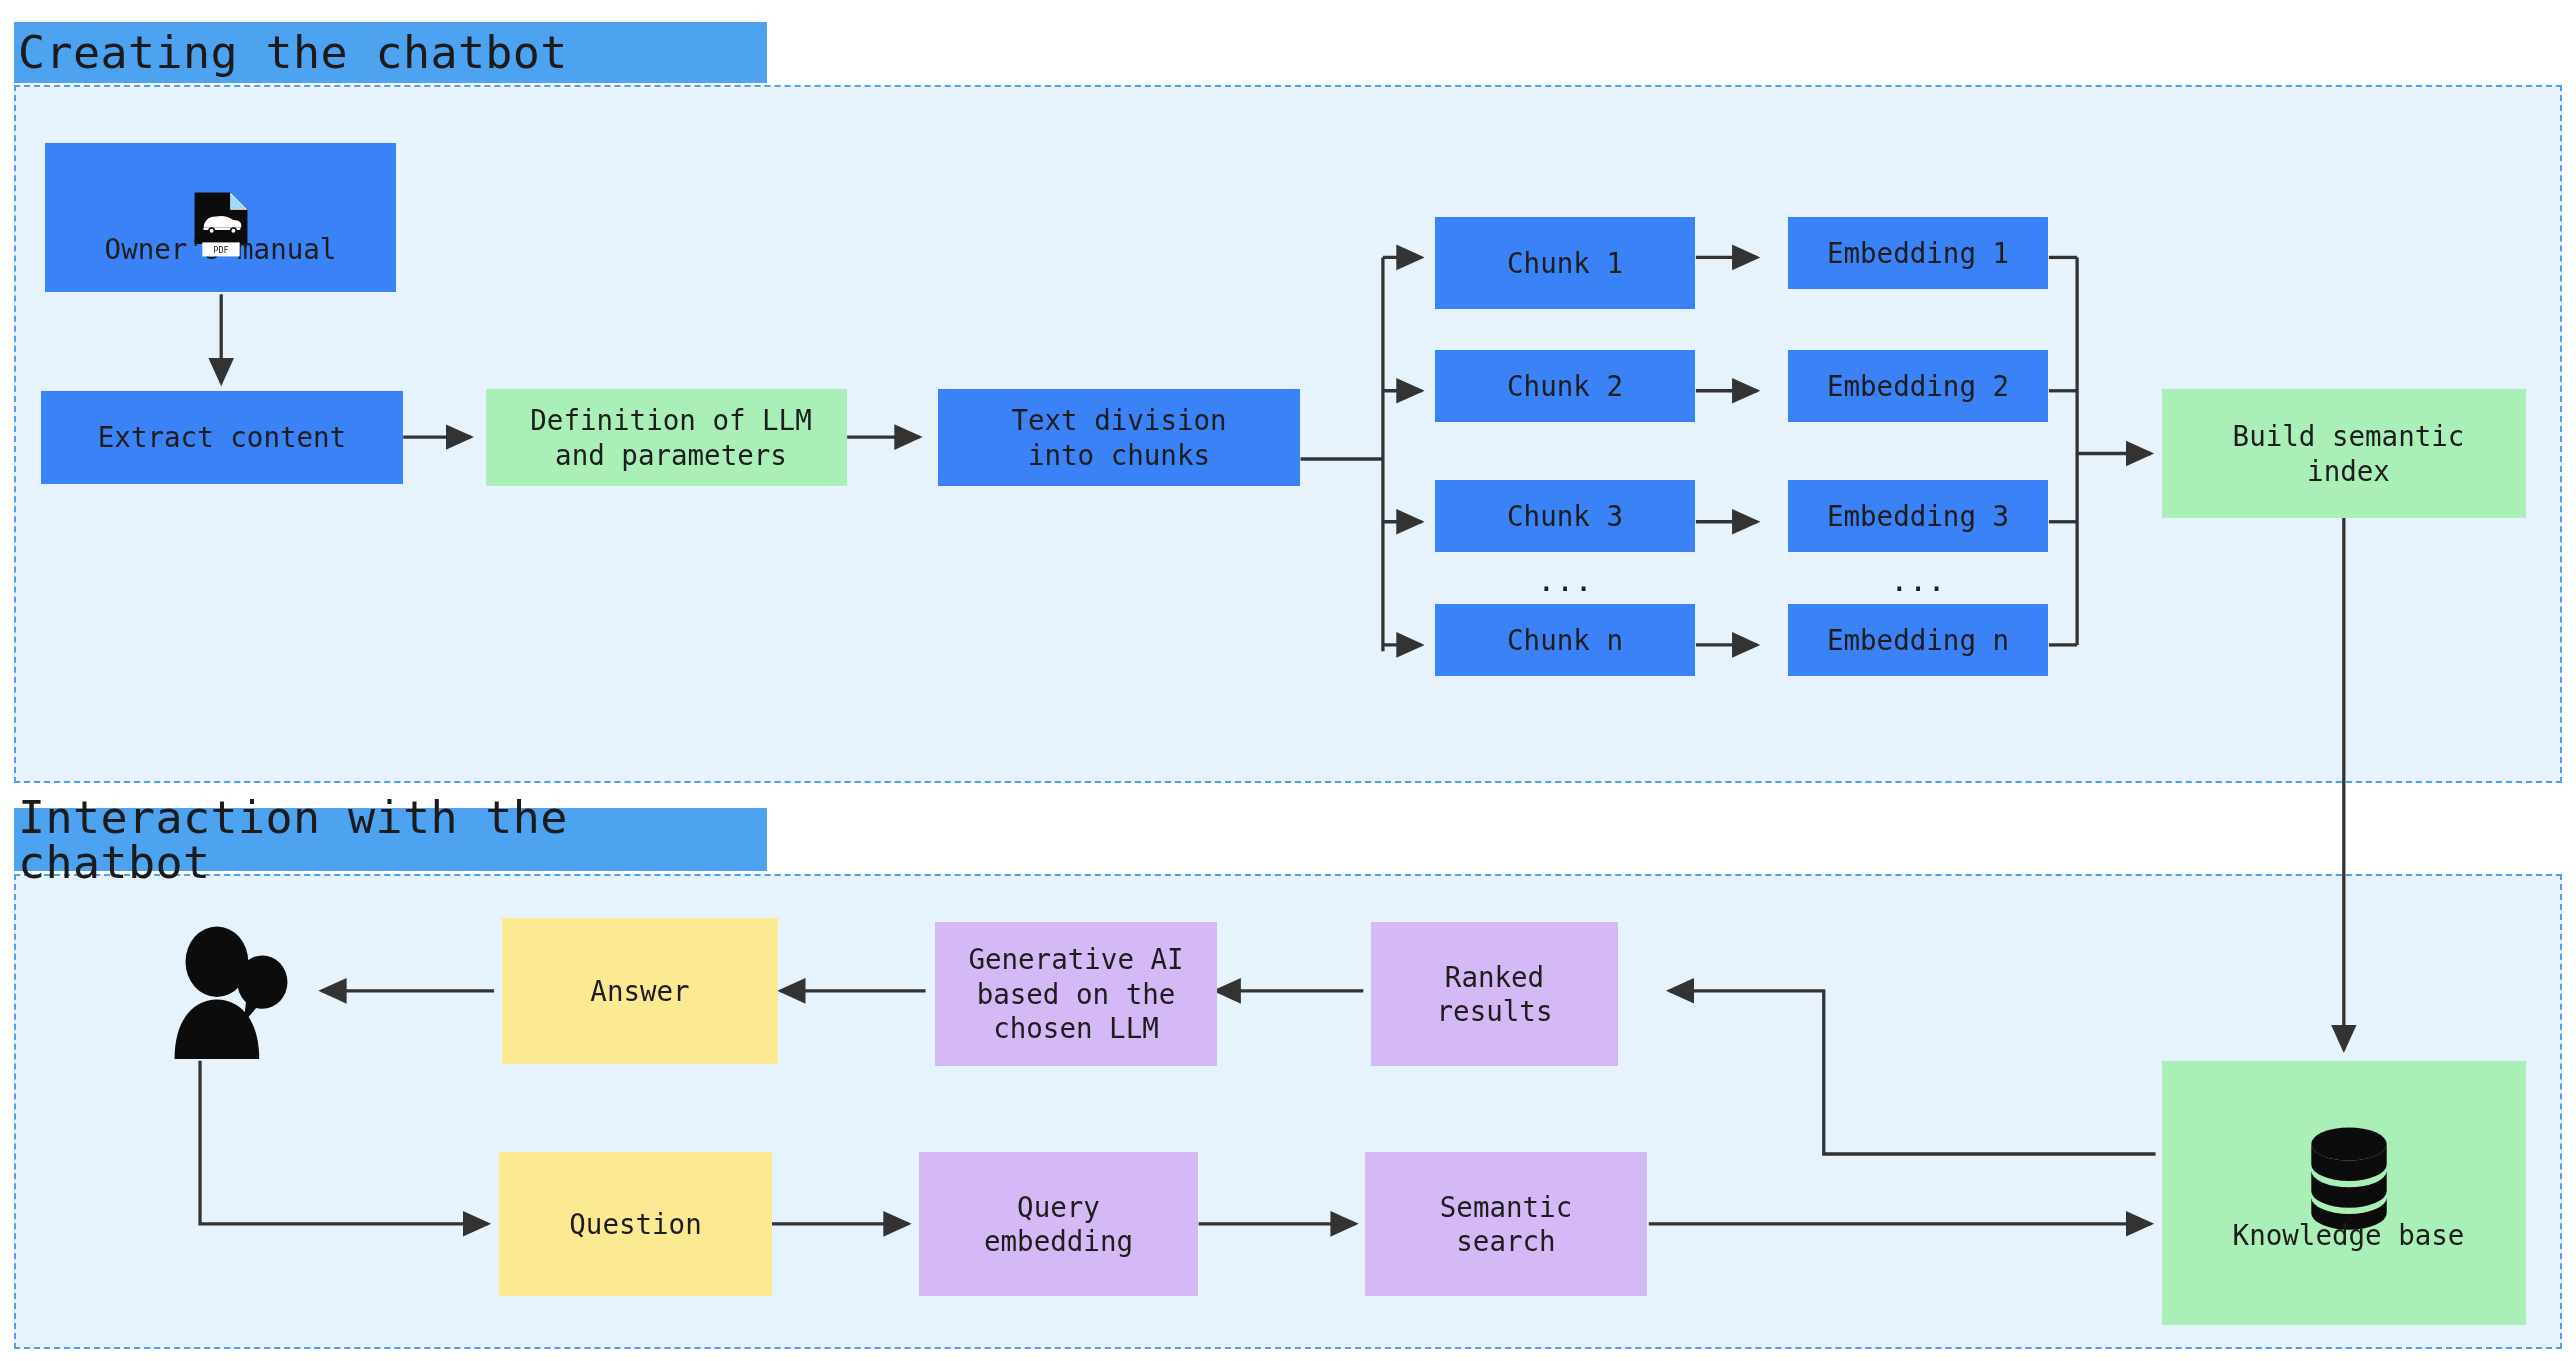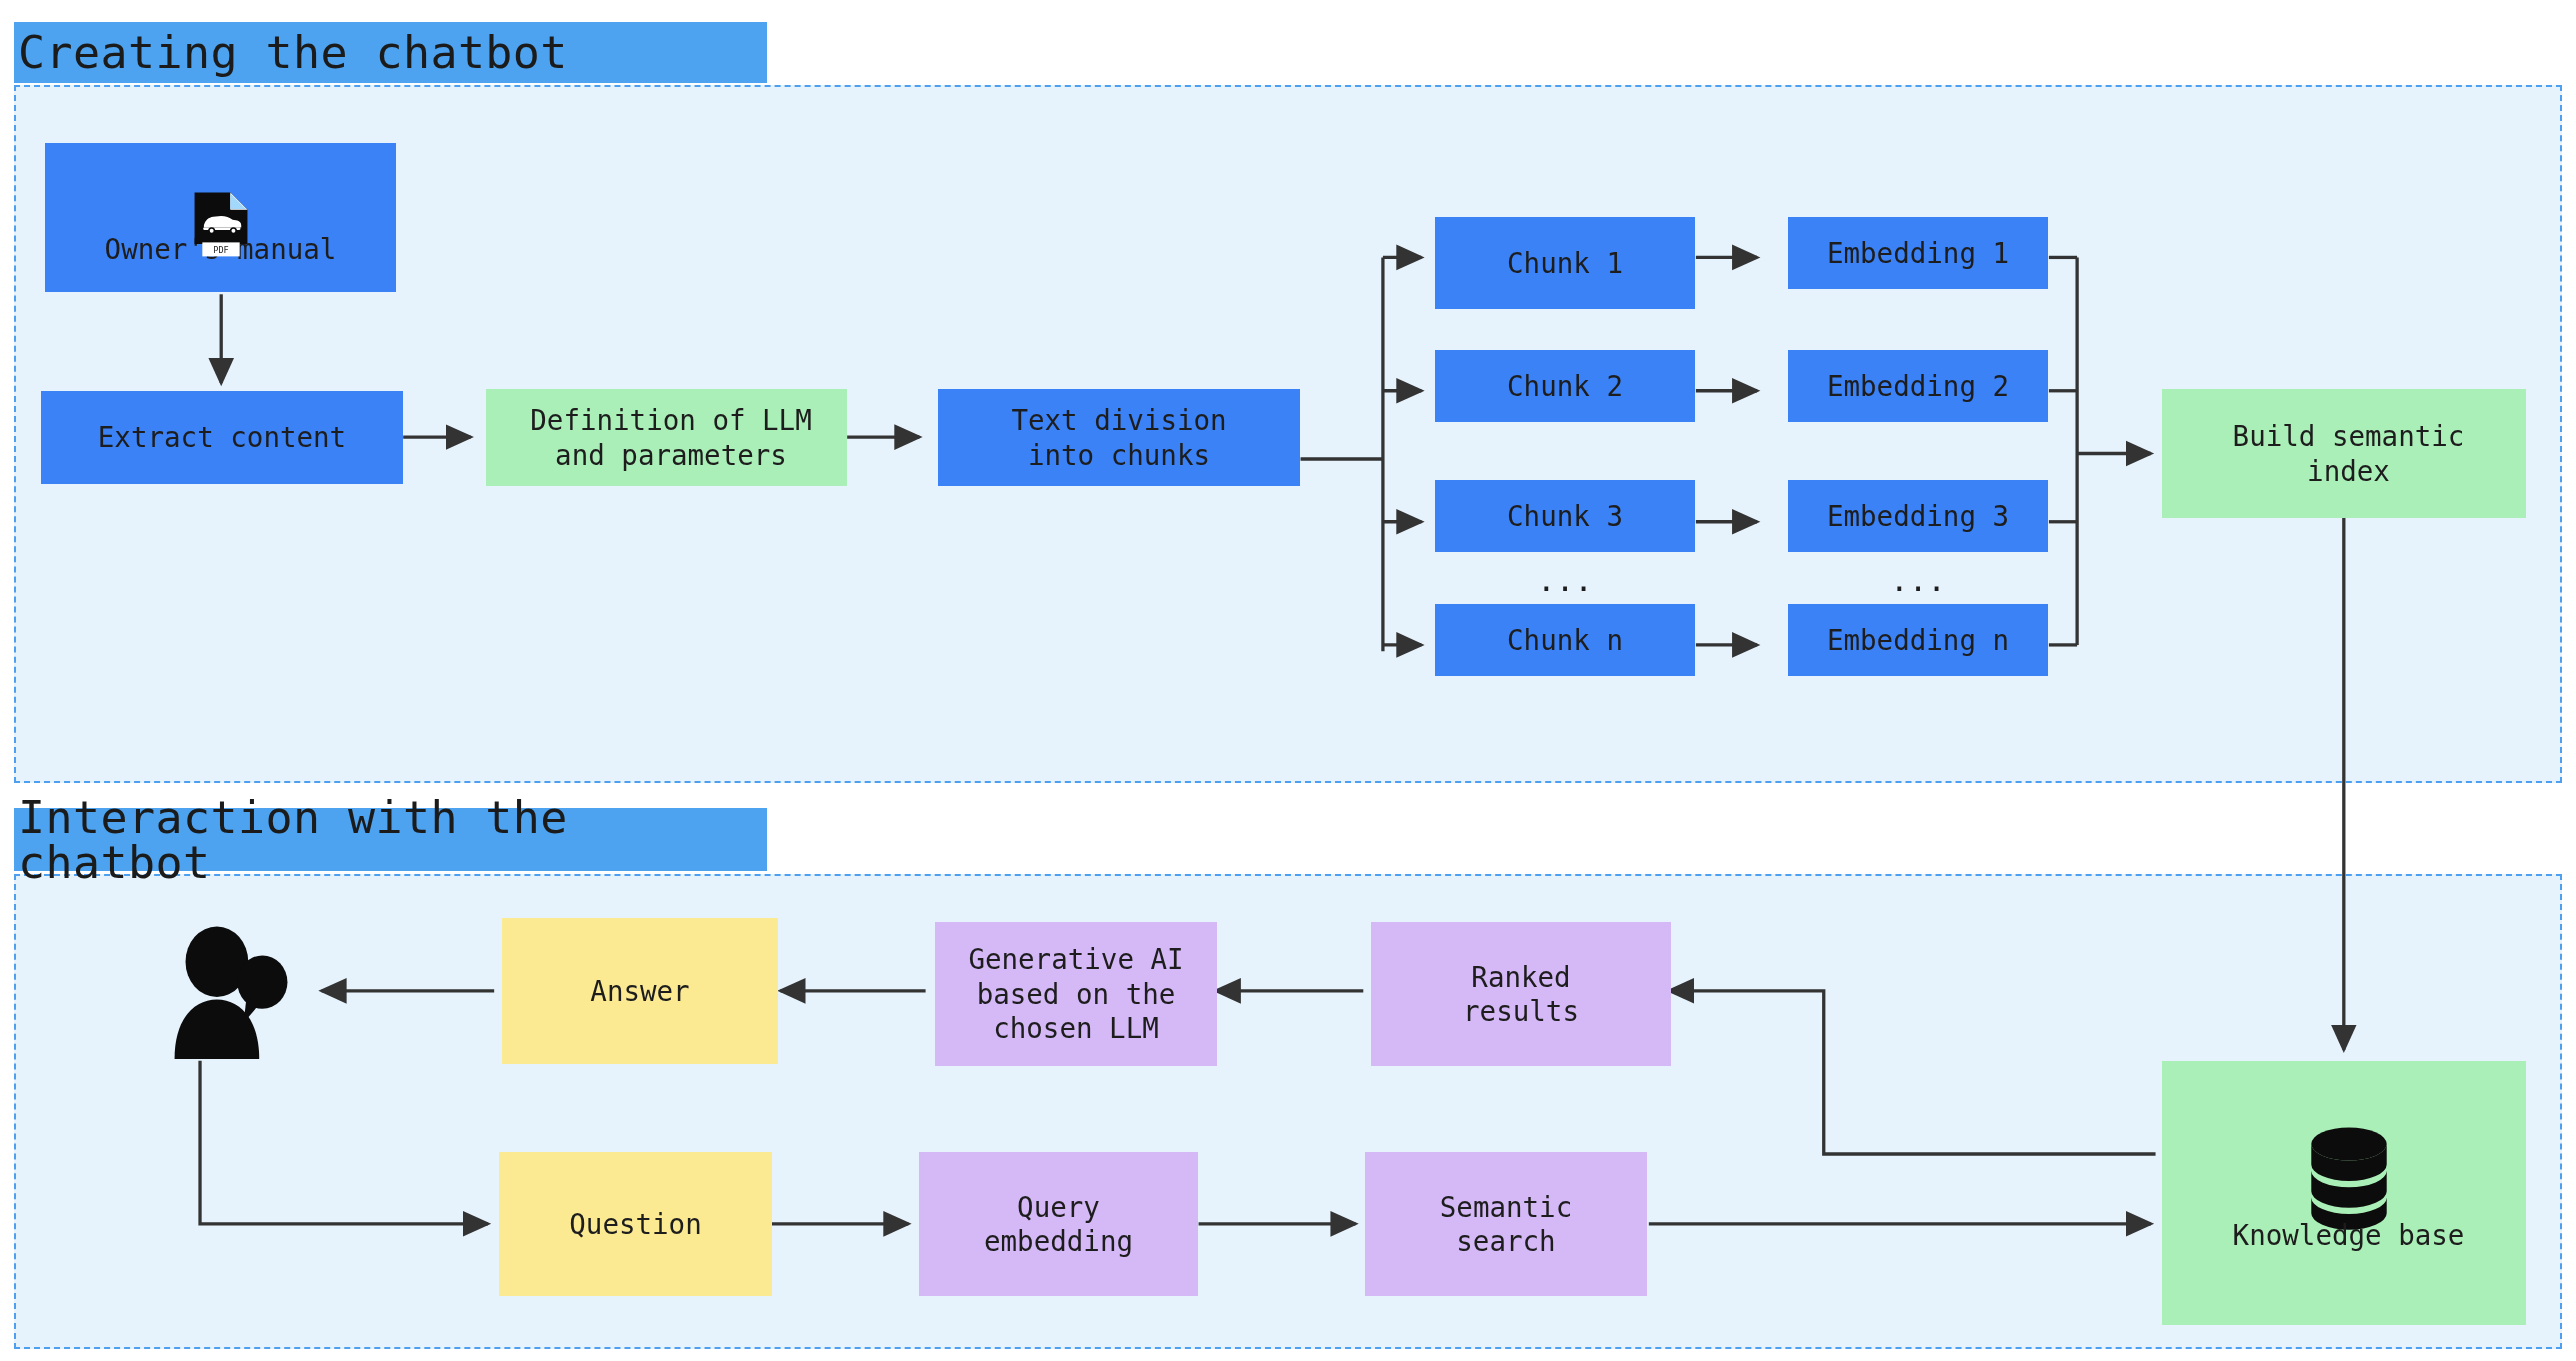--- a/index.html
+++ b/index.html
@@ -230,21 +230,21 @@
   <div class="node yellow" style="left:502px;top:918px;width:276px;height:146px;">
     <span>Answer</span>
   </div>
 
   <div class="node purple" style="left:935px;top:922px;width:282px;height:144px;">
     <span>Generative AI
 based on the
 chosen LLM</span>
   </div>
 
-  <div class="node purple" style="left:1371px;top:922px;width:300px;height:144px;">
+  <div class="node purple" style="left:1371px;top:922px;width:247px;height:144px;">
     <span>Ranked
 results</span>
   </div>
 
   <div class="node yellow" style="left:499px;top:1152px;width:273px;height:144px;">
     <span>Question</span>
   </div>
 
   <div class="node purple" style="left:919px;top:1152px;width:279px;height:144px;">
     <span>Query

